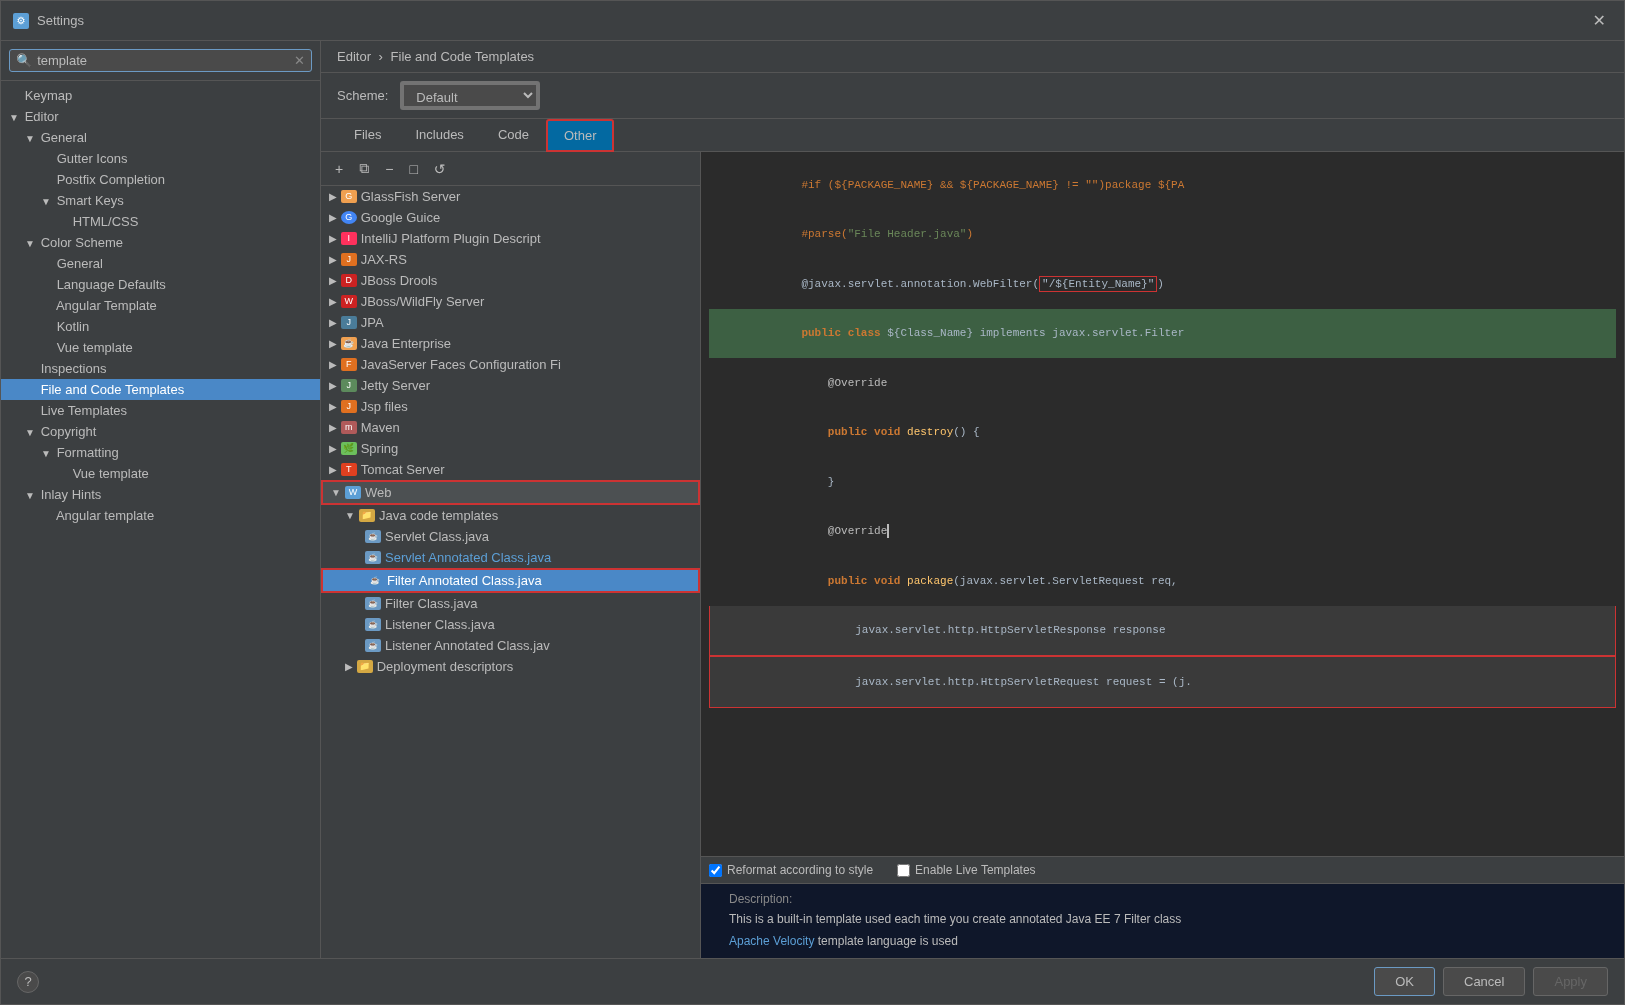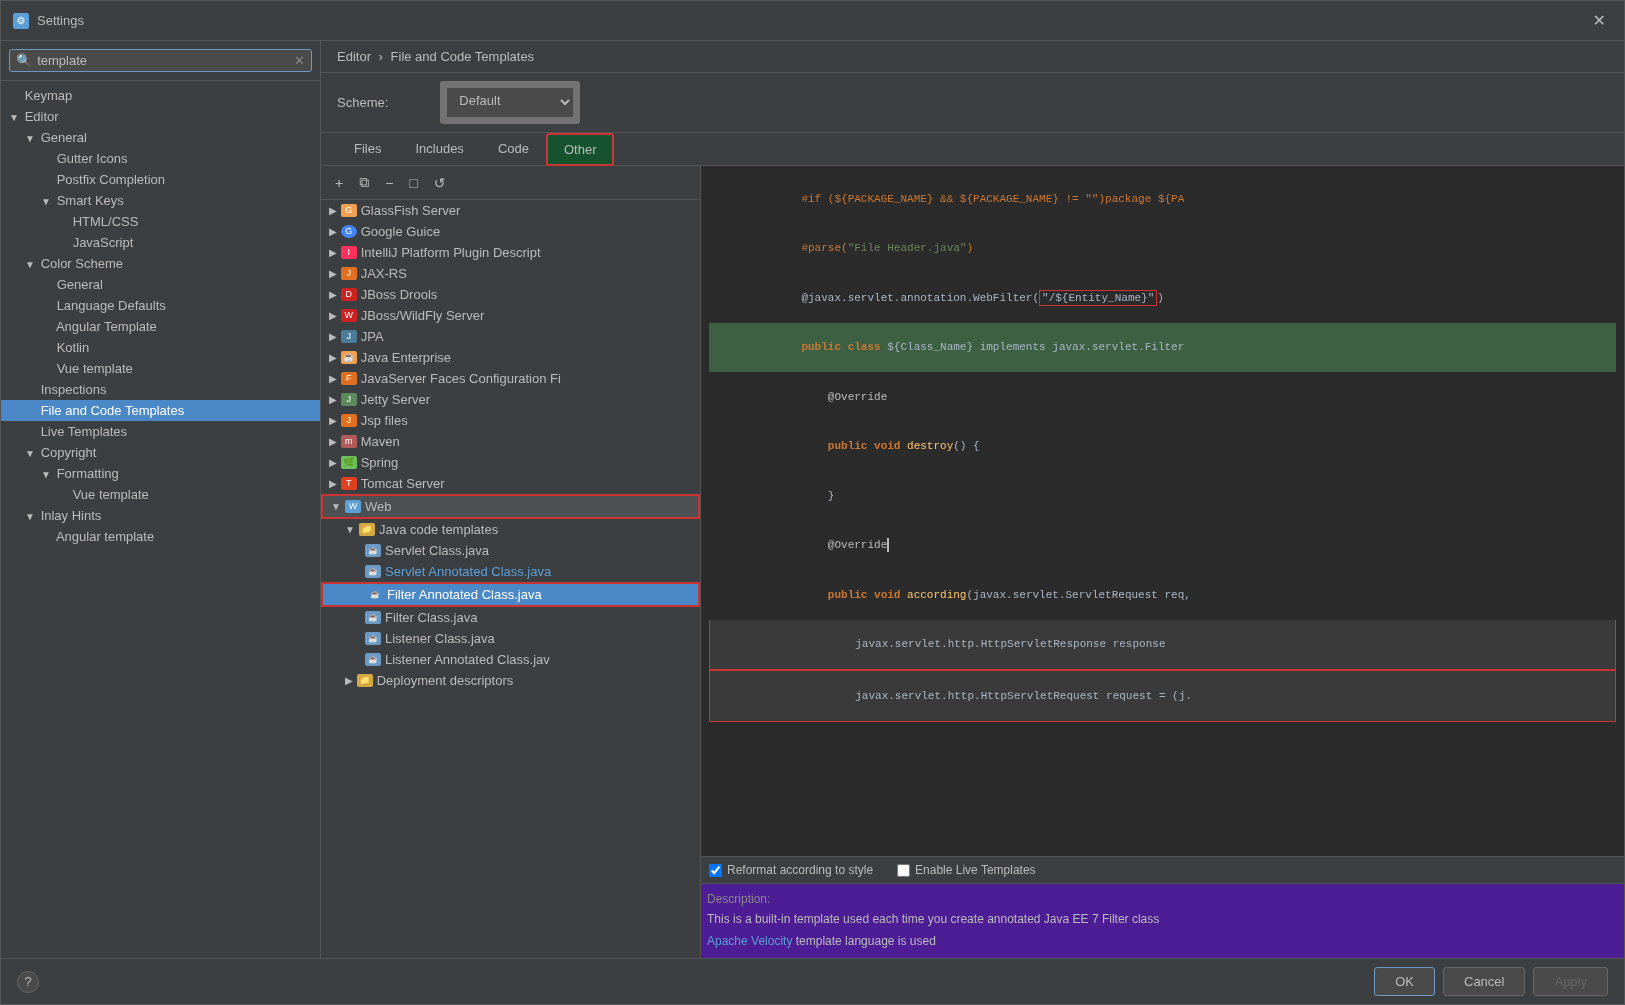--- a/index.html
+++ b/index.html
@@ -140,28 +140,27 @@
       display: flex;
       align-items: center;
       padding: 8px 16px;
       gap: 12px;
       border-bottom: 1px solid #555;
       flex-shrink: 0;
     }
     .scheme-label { color: #bbbbbb; font-size: 13px; }
     .scheme-select {
       background: #4a4a4a;
-      border: 7px solid #737373;
-      color: #bbbbbb;
-      padding: 4px 24px 8px 8px;
+      border: 4px solid #737373;
+      color: #bbbbbb;
+      padding: 4px 24px 0 8px;
       font-size: 13px;
       border-radius: 3px;
       cursor: pointer;
       min-width: 140px;
-      margin-left: 40px;
     }
 
     .tabs-row {
       display: flex;
       padding: 0 16px;
       border-bottom: 1px solid #555;
       flex-shrink: 0;
       gap: 0;
     }
     .tab-item {
@@ -169,21 +168,21 @@
       cursor: pointer;
       font-size: 13px;
       color: #bbbbbb;
       border: 1px solid transparent;
       border-bottom: none;
       border-radius: 3px 3px 0 0;
       margin-bottom: -1px;
     }
     .tab-item.active {
       border-color: #6b9ac4;
-      background: #14532d;
+      background: #0369a1;
       color: #bbbbbb;
     }
 
     .content-area {
       display: flex;
       flex: 1;
       overflow: hidden;
     }
 
     
@@ -318,23 +317,23 @@
       background: #4a4a4a;
       color: #bbbbbb;
       cursor: pointer;
       font-size: 13px;
       display: flex; align-items: center; justify-content: center;
     }
 
     .footer-left { flex: 1; }
 
     .desc-box {
-      background: #4c1d95;
+      background: #0f172a;
       border-top: 1px solid #555;
-      padding: 8px 6px;
+      padding: 8px 28px;
       flex-shrink: 0;
     }
 
     .scrollbar-area::-webkit-scrollbar { width: 8px; }
     .scrollbar-area::-webkit-scrollbar-track { background: #3c3f41; }
     .scrollbar-area::-webkit-scrollbar-thumb { background: #666; border-radius: 4px; }
 
     .tab-other-highlight {
       border: 2px solid #cc3333 !important;
     }
@@ -394,24 +393,20 @@
         <div class="tree-item level2">
           <span class="tree-arrow">▼</span>
           <span>Smart Keys</span>
         </div>
 
         <div class="tree-item level3">
           <span class="tree-arrow"></span>
           <span>HTML/CSS</span>
         </div>
 
-        <div class="tree-item level3">
-          <span class="tree-arrow"></span>
-          <span>JavaScript</span>
-        </div>
 
         <div class="tree-item level1">
           <span class="tree-arrow">▼</span>
           <span>Color Scheme</span>
         </div>
 
         <div class="tree-item level2">
           <span class="tree-arrow"></span>
           <span>General</span>
         </div>
@@ -679,21 +674,21 @@
             <div class="code-line">
               <span style="color:#a9b7c6;">    </span><span style="color:#cc7832; font-weight:bold;">public void </span><span style="color:#ffc66d;">destroy</span><span style="color:#a9b7c6;">() {</span>
             </div>
             <div class="code-line">
               <span style="color:#a9b7c6;">    }</span>
             </div>
             <div class="code-line">
               <span style="color:#bbb;">    @Override</span><span style="display:inline-block;width:2px;height:14px;background:#bbbbbb;vertical-align:middle;"></span>
             </div>
             <div class="code-line">
-              <span style="color:#a9b7c6;">    </span><span style="color:#cc7832; font-weight:bold;">public void </span><span style="color:#ffc66d;">according</span><span style="color:#a9b7c6;">(javax.servlet.ServletRequest req,</span>
+              <span style="color:#a9b7c6;">    </span><span style="color:#cc7832; font-weight:bold;">public void </span><span style="color:#ffc66d;">package</span><span style="color:#a9b7c6;">(javax.servlet.ServletRequest req,</span>
             </div>
             <div class="code-line" style="border: 1px solid #cc3333; border-top: none; display:block; background:#3a3a3a;">
               <span style="color:#a9b7c6;">        javax.servlet.http.HttpServletResponse response</span>
             </div>
             <div class="code-line" style="border: 1px solid #cc3333; display:block; background:#3a3a3a;">
               <span style="color:#a9b7c6;">        javax.servlet.http.HttpServletRequest request = (j.</span>
             </div>
           </div>
 
           <div class="options-row">

